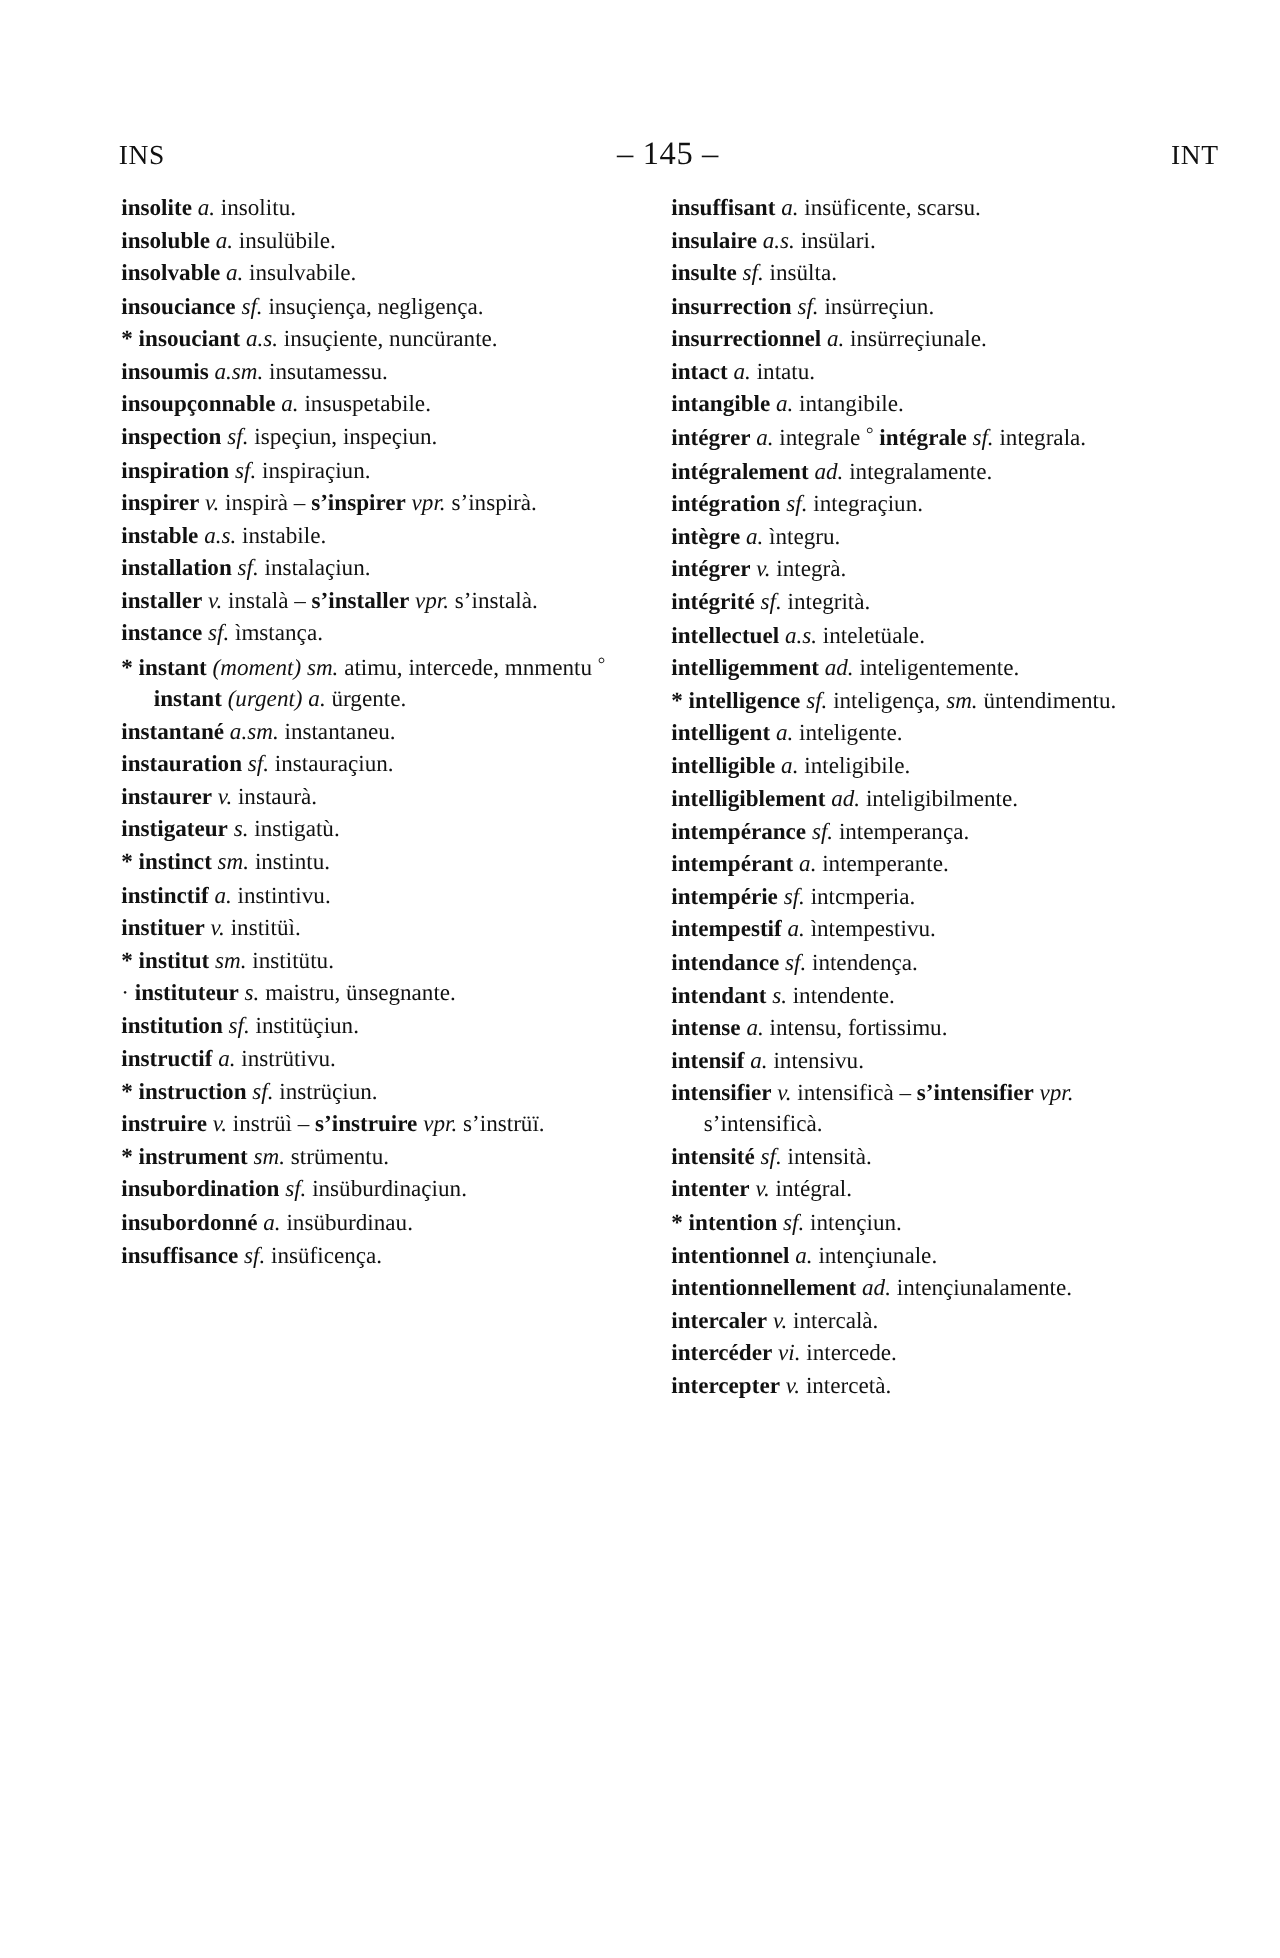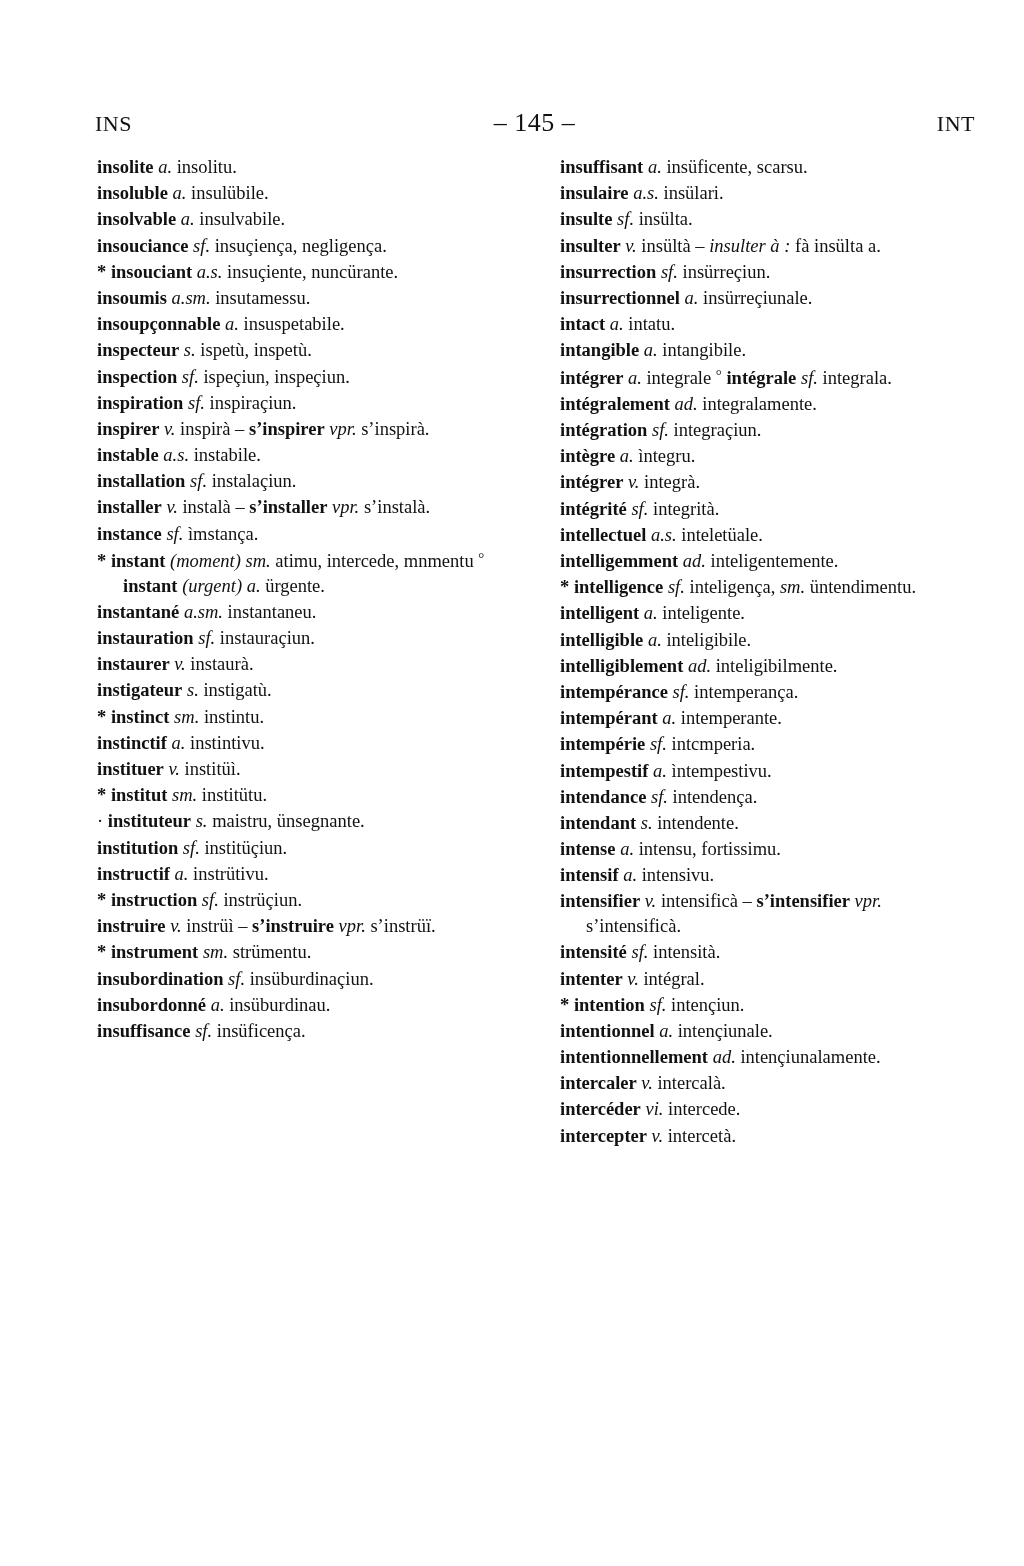--- a/index.html
+++ b/index.html
@@ -40,21 +40,21 @@
   }
   .header .hdr-center {
     font-size: 26px;
   }
   .columns {
     position: absolute;
     top: 155px;
     left: 80px;
     width: 880px;
     display: flex;
-    gap: 46px;
+    gap: 23px;
   }
   .col {
     width: 417px;
   }
   .entry {
     font-size: 18.5px;
     line-height: 1.335;
     margin-bottom: 1.5px;
     padding-left: 26px;
     text-indent: -26px;
@@ -87,21 +87,20 @@
 
   <div class="columns">
     <div class="col" id="col0">
         <div class="entry"><span class="hw">insolite</span><span class="it"> a.</span><span> insolitu.</span></div>
         <div class="entry"><span class="hw">insoluble</span><span class="it"> a.</span><span> insulübile.</span></div>
         <div class="entry"><span class="hw">insolvable</span><span class="it"> a.</span><span> insulvabile.</span></div>
         <div class="entry"><span class="hw">insouciance</span><span class="it"> sf.</span><span> insuçiença, negligença.</span></div>
         <div class="entry"><span class="star">* </span><span class="hw">insouciant</span><span class="it"> a.s.</span><span> insuçiente, nuncürante.</span></div>
         <div class="entry"><span class="hw">insoumis</span><span class="it"> a.sm.</span><span> insutamessu.</span></div>
         <div class="entry"><span class="hw">insoupçonnable</span><span class="it"> a.</span><span> insuspetabile.</span></div>
-        <div class="entry"><span class="hw">inspecteur</span><span class="it"> s.</span><span> ispetù, inspetù.</span></div>
         <div class="entry"><span class="hw">inspection</span><span class="it"> sf.</span><span> ispeçiun, inspeçiun.</span></div>
         <div class="entry"><span class="hw">inspiration</span><span class="it"> sf.</span><span> inspiraçiun.</span></div>
         <div class="entry"><span class="hw">inspirer</span><span class="it"> v.</span><span> inspirà – </span><span class="hw">s’inspirer</span><span class="it"> vpr.</span><span> s’inspirà.</span></div>
         <div class="entry"><span class="hw">instable</span><span class="it"> a.s.</span><span> instabile.</span></div>
         <div class="entry"><span class="hw">installation</span><span class="it"> sf.</span><span> instalaçiun.</span></div>
         <div class="entry"><span class="hw">installer</span><span class="it"> v.</span><span> instalà – </span><span class="hw">s’installer</span><span class="it"> vpr.</span><span> s’instalà.</span></div>
         <div class="entry"><span class="hw">instance</span><span class="it"> sf.</span><span> ìmstança.</span></div>
         <div class="entry"><span class="star">* </span><span class="hw">instant</span><span class="it"> (moment)</span><span class="it"> sm.</span><span> atimu, intercede, mnmentu </span><span class="deg">°</span><span class="hw"> instant</span><span class="it"> (urgent)</span><span class="it"> a.</span><span> ürgente.</span></div>
         <div class="entry"><span class="hw">instantané</span><span class="it"> a.sm.</span><span> instantaneu.</span></div>
         <div class="entry"><span class="hw">instauration</span><span class="it"> sf.</span><span> instauraçiun.</span></div>
@@ -118,21 +117,20 @@
         <div class="entry"><span class="hw">instruire</span><span class="it"> v.</span><span> instrüì – </span><span class="hw">s’instruire</span><span class="it"> vpr.</span><span> s’instrüï.</span></div>
         <div class="entry"><span class="star">* </span><span class="hw">instrument</span><span class="it"> sm.</span><span> strümentu.</span></div>
         <div class="entry"><span class="hw">insubordination</span><span class="it"> sf.</span><span> insüburdinaçiun.</span></div>
         <div class="entry"><span class="hw">insubordonné</span><span class="it"> a.</span><span> insüburdinau.</span></div>
         <div class="entry"><span class="hw">insuffisance</span><span class="it"> sf.</span><span> insüficença.</span></div>
       </div>
     <div class="col" id="col1">
         <div class="entry"><span class="hw">insuffisant</span><span class="it"> a.</span><span> insüficente, scarsu.</span></div>
         <div class="entry"><span class="hw">insulaire</span><span class="it"> a.s.</span><span> insülari.</span></div>
         <div class="entry"><span class="hw">insulte</span><span class="it"> sf.</span><span> insülta.</span></div>
-        <div class="entry"><span class="hw">insulter</span><span class="it"> v.</span><span> insültà – </span><span class="it">insulter à :</span><span> fà insülta a.</span></div>
         <div class="entry"><span class="hw">insurrection</span><span class="it"> sf.</span><span> insürreçiun.</span></div>
         <div class="entry"><span class="hw">insurrectionnel</span><span class="it"> a.</span><span> insürreçiunale.</span></div>
         <div class="entry"><span class="hw">intact</span><span class="it"> a.</span><span> intatu.</span></div>
         <div class="entry"><span class="hw">intangible</span><span class="it"> a.</span><span> intangibile.</span></div>
         <div class="entry"><span class="hw">intégrer</span><span class="it"> a.</span><span> integrale </span><span class="deg">°</span><span class="hw"> intégrale</span><span class="it"> sf.</span><span> integrala.</span></div>
         <div class="entry"><span class="hw">intégralement</span><span class="it"> ad.</span><span> integralamente.</span></div>
         <div class="entry"><span class="hw">intégration</span><span class="it"> sf.</span><span> integraçiun.</span></div>
         <div class="entry"><span class="hw">intègre</span><span class="it"> a.</span><span> ìntegru.</span></div>
         <div class="entry"><span class="hw">intégrer</span><span class="it"> v.</span><span> integrà.</span></div>
         <div class="entry"><span class="hw">intégrité</span><span class="it"> sf.</span><span> integrità.</span></div>

